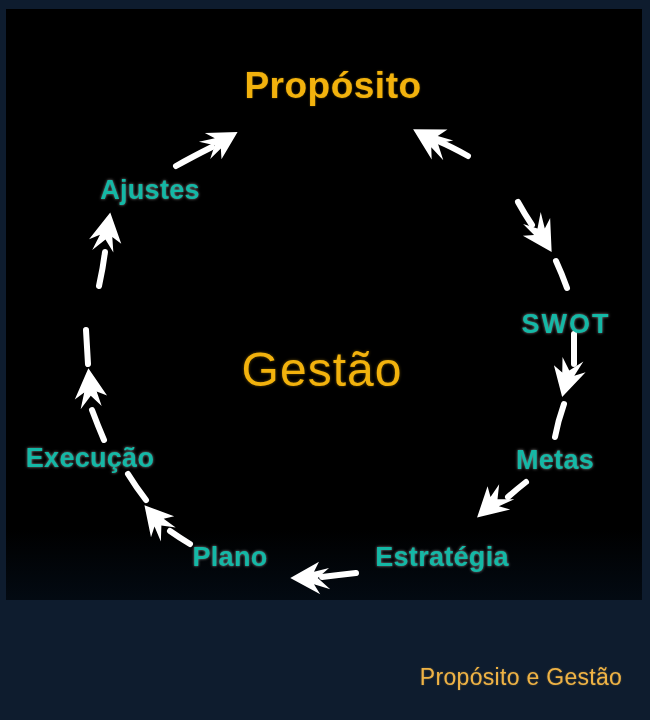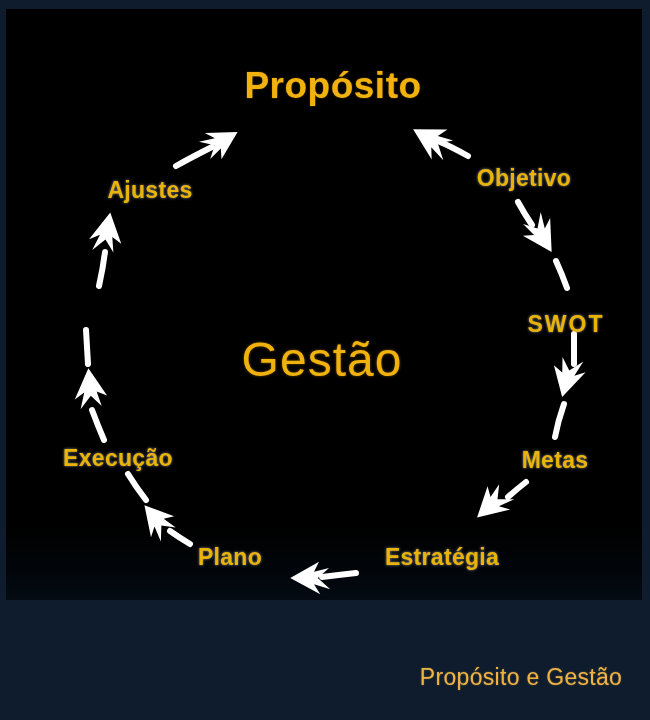--- a/index.html
+++ b/index.html
@@ -8,46 +8,46 @@
     background:#0E1C2E;
     font-family:"Liberation Sans", sans-serif;
   }
   .stage { position:absolute; left:0; top:0; width:650px; height:612px; }
   .canvas-inner {
     position:absolute; left:6px; top:9px; right:8px; bottom:12px;
     background:linear-gradient(180deg, #000000 0%, #000000 88%, #030a12 100%);
   }
   .abs { position:absolute; transform:translate(-50%,-50%); white-space:nowrap; }
   .node {
-    color:#eab308; font-weight:bold; font-size:23px; letter-spacing:0.3px;
+    color:#14b8a6; font-weight:bold; font-size:27px; letter-spacing:0.3px;
     text-shadow:0 0 3px rgba(255,255,255,0.55);
   }
   .gold-title {
     color:#F2B20D; font-size:37px; font-weight:600; letter-spacing:0.5px;
     text-shadow:0 0 2px rgba(242,178,13,0.45);
   }
   .center-label {
     color:#F2B20D; font-size:48px; font-weight:500; letter-spacing:1px;
     text-shadow:0 0 3px rgba(242,178,13,0.45);
   }
   .caption {
     color:#EFB345; font-size:23px; font-weight:500; letter-spacing:0.3px;
     text-shadow:0 0 2px rgba(239,179,69,0.4);
   }
   
   #n-objetivo   { left:524px; top:178px; }
   #n-swot       { left:566px; top:324px; letter-spacing:2px; }
   #n-metas      { left:555px; top:460px; }
   #n-estrategia { left:442px; top:557px; }
   #n-plano      { left:218px; top:557px;padding-left:24px; }
-  #n-execucao   { left:118px; top:458px; }
+  #n-execucao   { left:90px; top:458px; }
   #n-controle   { left:90px;  top:307px; }
   #n-ajustes    { left:150px; top:190px; }
   #title        { left:333px; top:86px;  }
-  #center       { left:322px; top:359px; }
+  #center       { left:322px; top:369px; }
   #caption      { left:478px; top:677px;margin-left:43px; }
   svg.arrows {
     position:absolute; left:0; top:0; width:650px; height:720px;
     filter:blur(0.5px);
   }
   svg.arrows .shaft { stroke:#FFFFFF; stroke-width:6; fill:none; stroke-linecap:round; }
   svg.arrows use { fill:#FFFFFF; }
 </style>
 </head>
 <body>
@@ -105,21 +105,20 @@
     </g>
 
     <g>
       <path class="shaft" d="M99,286 Q103,268 105,252"></path>
       <use href="#ah" transform="translate(107,231) rotate(10) scale(1.25)"></use>
     </g>
   </svg>
 
   <div id="title" class="abs gold-title">Propósito</div>
 
-  <div id="n-objetivo" class="abs node">Objetivo</div>
   <div id="n-swot" class="abs node">SWOT</div>
   <div id="n-metas" class="abs node">Metas</div>
   <div id="n-estrategia" class="abs node">Estratégia</div>
   <div id="n-plano" class="abs node">Plano</div>
   <div id="n-execucao" class="abs node">Execução</div>
   <div id="n-ajustes" class="abs node">Ajustes</div>
 
   <div id="center" class="abs center-label">Gestão</div>
 
   <div id="caption" class="abs caption">Propósito e Gestão</div>

